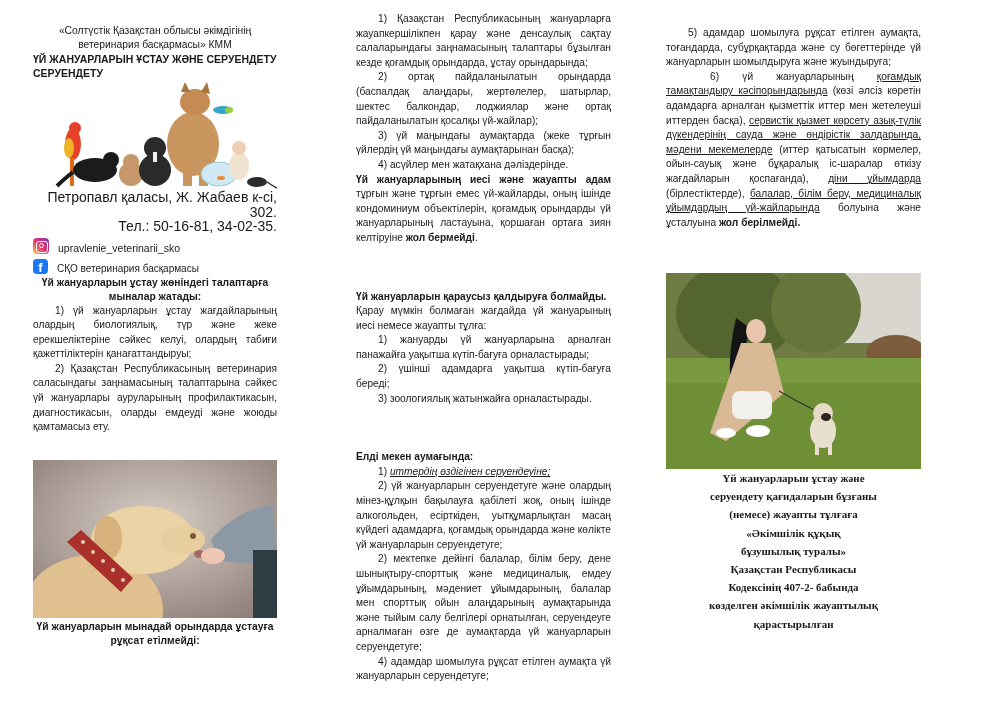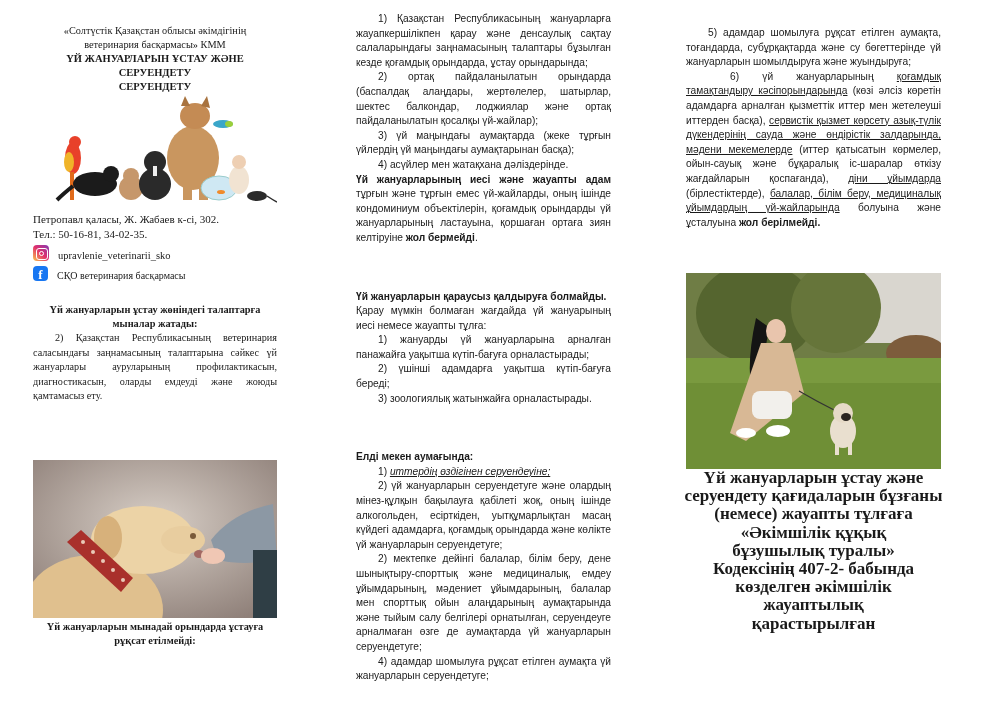--- a/index.html
+++ b/index.html
@@ -1,39 +1,39 @@
 <!DOCTYPE html>
 <html><head>
 <meta charset="utf-8">
 <style>
   * { box-sizing: border-box; margin: 0; padding: 0; }
   html, body { width: 1000px; height: 707px; background: #ffffff; overflow: hidden; }
   body { font-family: "Liberation Sans", "DejaVu Sans", sans-serif; color: #1a1a1a; position: relative; }
   .panel { position: absolute; top: 0; height: 707px; }
-  #p1 { left: 33px; width: 244px; font-family: Liberation Serif, serif; }
+  #p1 { left: 33px; width: 244px; }
   #p2 { left: 356px; width: 255px; }
-  #p3 { left: 686px; width: 255px; }
+  #p3 { left: 666px; width: 255px; }
   .txt { font-size: 10.2px; line-height: 14.6px; text-align: justify; }
   .ind { text-indent: 22px; }
   .b { font-weight: bold; margin-top: 44px; }
   .u { text-decoration: underline; }
   .i { font-style: italic; }
   .head-org { font-size: 10.3px; line-height: 14px; text-align: center; margin-top: 24px; }
-  .head-title { font-size: 10.5px; line-height: 14px; text-align: center; font-weight: bold; }
+  .head-title { font-size: 10.5px; line-height: 14px; text-align: left; font-weight: bold; }
   .hero-img { position: relative; width: 244px; height: 108px; margin-top: 2px; }
-  .contact { font-size: 11px; line-height: 14.5px; margin-top: 8px; }
+  .contact { font-size: 14px; line-height: 14.5px; margin-top: 0; text-align: right; }
   .social { display: flex; align-items: flex-end; font-size: 10.5px; height: 20px; }
   .social .ic { width: 16px; height: 16px; margin-right: 9px; border-radius: 4px; flex: none; }
   .ig { background: linear-gradient(45deg, #f9c84a 0%, #e1306c 50%, #833ab4 100%); position: relative; }
   .ig::before { content: ""; position: absolute; left: 3px; top: 3px; width: 10px; height: 10px; border: 1.6px solid #fff; border-radius: 3px; }
   .ig::after { content: ""; position: absolute; left: 5.5px; top: 5.5px; width: 5px; height: 5px; border: 1.4px solid #fff; border-radius: 50%; box-sizing: border-box; }
   .fb { background: #1877f2; border-radius: 50%; color: #fff; font-weight: bold; font-size: 13px; line-height: 18px; text-align: center; width: 15px !important; height: 15px !important; overflow: hidden; }
   .photo { position: absolute; overflow: hidden; }
   .sec-head { font-size: 10.3px; line-height: 14px; text-align: center; font-weight: bold; }
-  .big { font-family: "Liberation Serif", "DejaVu Serif", serif; font-weight: bold; font-size: 17px; line-height: 18.2px; text-align: center; }
+  .big { font-family: "Liberation Serif", "DejaVu Serif", serif; font-weight: bold; font-size: 11px; line-height: 18.2px; text-align: center; }
 </style>
 </head>
 <body>
 
 <div class="panel" id="p1">
   <div class="head-org">
     <div>«Солтүстік Қазақстан облысы әкімдігінің</div>
     <div>ветеринария басқармасы» КММ</div>
   </div>
   <div class="head-title">
@@ -87,24 +87,25 @@
   </div>
   <div class="social">
     <span class="ic ig"></span>
     <span>upravlenie_veterinarii_sko</span>
   </div>
   <div class="social" style="font-size:10px;">
     <span class="ic fb">f</span>
     <span>СҚО ветеринария басқармасы</span>
   </div>
 
-  <div class="sec-head" style="margin-top:22px;">
+  <div class="sec-head" style="margin-top:2px;">
     <div>Үй жануарларын ұстау жөніндегі талаптарға</div>
     <div>мыналар жатады:</div>
   </div>
+  <p class="txt ind">1) үй жануарларын ұстау жағдайларының олардың биологиялық, түр және жеке ерекшеліктеріне сәйкес келуі, олардың табиғи қажеттіліктерін қанағаттандыруы;</p>
   <p class="txt ind">2) Қазақстан Республикасының ветеринария саласындағы заңнамасының талаптарына сәйкес үй жануарлары ауруларының профилактикасын, диагностикасын, оларды емдеуді және жоюды қамтамасыз ету.</p>
 
   <div class="photo" style="left:0; top:460px; width:244px; height:158px;">
     <svg width="244" height="158" viewBox="0 0 244 158">
       <defs>
         <radialGradient id="bg1" cx="50%" cy="40%" r="70%">
           <stop offset="0%" stop-color="#d8cfc7"></stop>
           <stop offset="100%" stop-color="#8f8079"></stop>
         </radialGradient>
       </defs>
@@ -181,17 +182,18 @@
       <rect x="162" y="168" width="4" height="14" fill="#e9dfcf"></rect>
     </svg>
   </div>
 
   <div class="big" style="position:absolute; top:469px; left:-2px; width:259px;">
     <div>Үй жануарларын ұстау және</div>
     <div>серуендету қағидаларын бұзғаны</div>
     <div>(немесе) жауапты тұлғаға</div>
     <div>«Әкімшілік құқық</div>
     <div>бұзушылық туралы»</div>
+    <div>Қазақстан Республикасы</div>
     <div>Кодексінің 407-2- бабында</div>
     <div>көзделген әкімшілік жауаптылық</div>
     <div>қарастырылған</div>
   </div>
 </div>
 
 </body></html>

